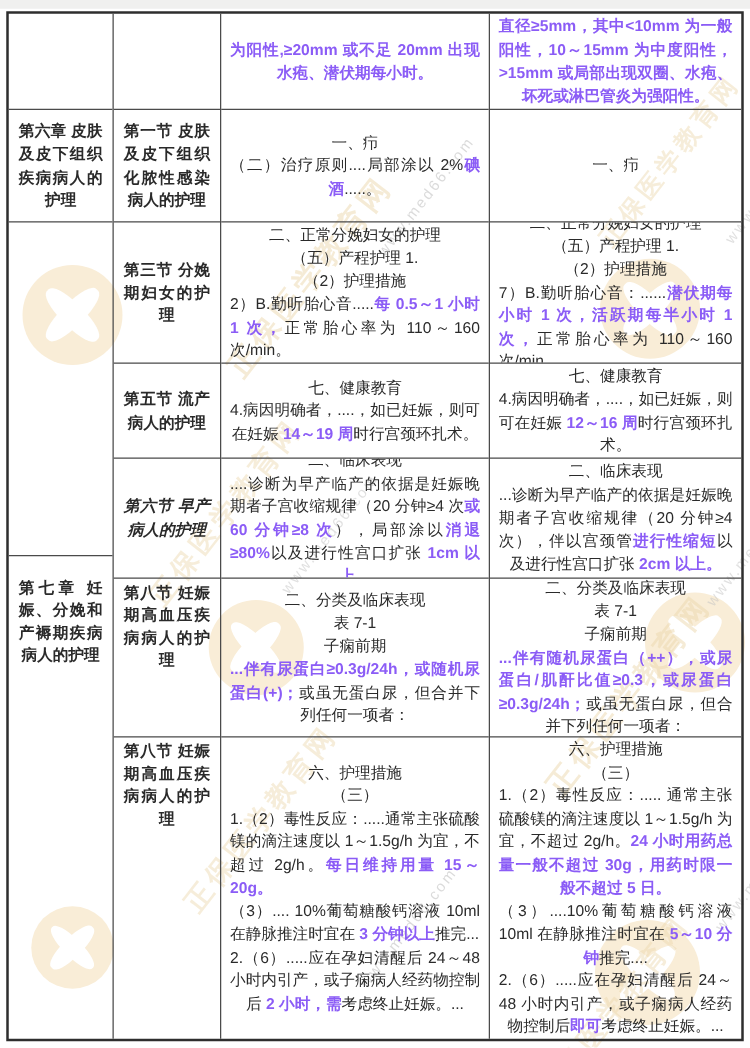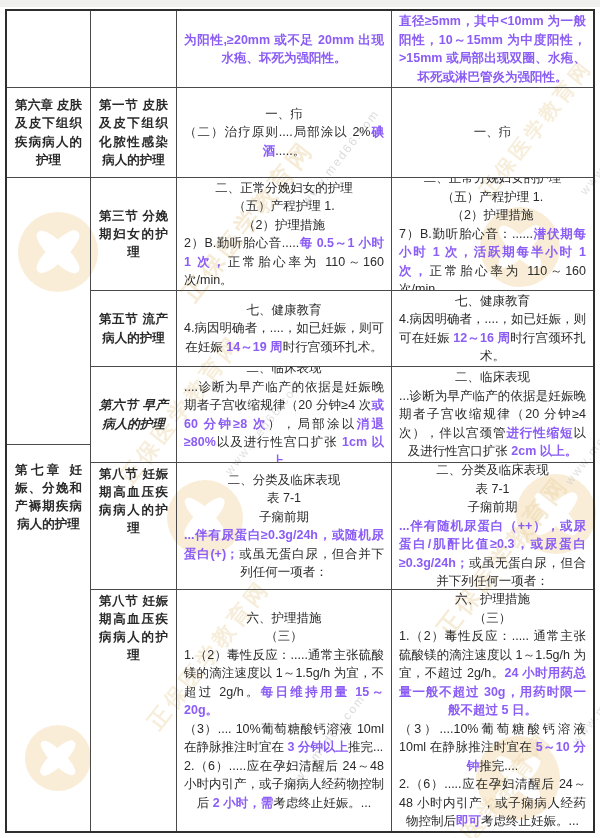--- a/index.html
+++ b/index.html
@@ -113,21 +113,21 @@
       </div>
       <div class="cell bold v-top" style="height: 127px; padding-top: 2px;">
         <div class="para al-jc"><span>第八节 妊娠期高血压疾病病人的护理</span></div>
       </div>
       <div class="cell bold v-top" style="height: 241px; padding-top: 2px;">
         <div class="para al-jc"><span>第八节 妊娠期高血压疾病病人的护理</span></div>
       </div>
     </div>
     <div class="col" style="width: 215px;">
       <div class="cell" style="height: 77px;">
-        <div class="para al-jc"><span class="red b">为阳性,≥20mm 或不足 20mm 出现水疱、坏死为强阳性。</span></div>
+        <div class="para al-jc"><span class="red b">为阳性,≥20mm 或不足 20mm 出现水疱、潜伏期每小时。</span></div>
       </div>
       <div class="cell" style="height: 90px;">
         <div class="para al-center"><span>一、疖</span></div>
         <div class="para al-jc"><span>（二）治疗原则....局部涂以 2%</span><span class="red b">碘酒</span><span>.....。</span></div>
       </div>
       <div class="cell" style="height: 113px;">
         <div class="para al-center"><span>二、正常分娩妇女的护理</span></div>
         <div class="para al-center"><span>（五）产程护理 1.</span></div>
         <div class="para al-center"><span>（2）护理措施</span></div>
         <div class="para al-justify"><span>2）B.勤听胎心音.....</span><span class="red b">每 0.5～1 小时 1 次，</span><span>正常胎心率为 110～160 次/min。</span></div>

